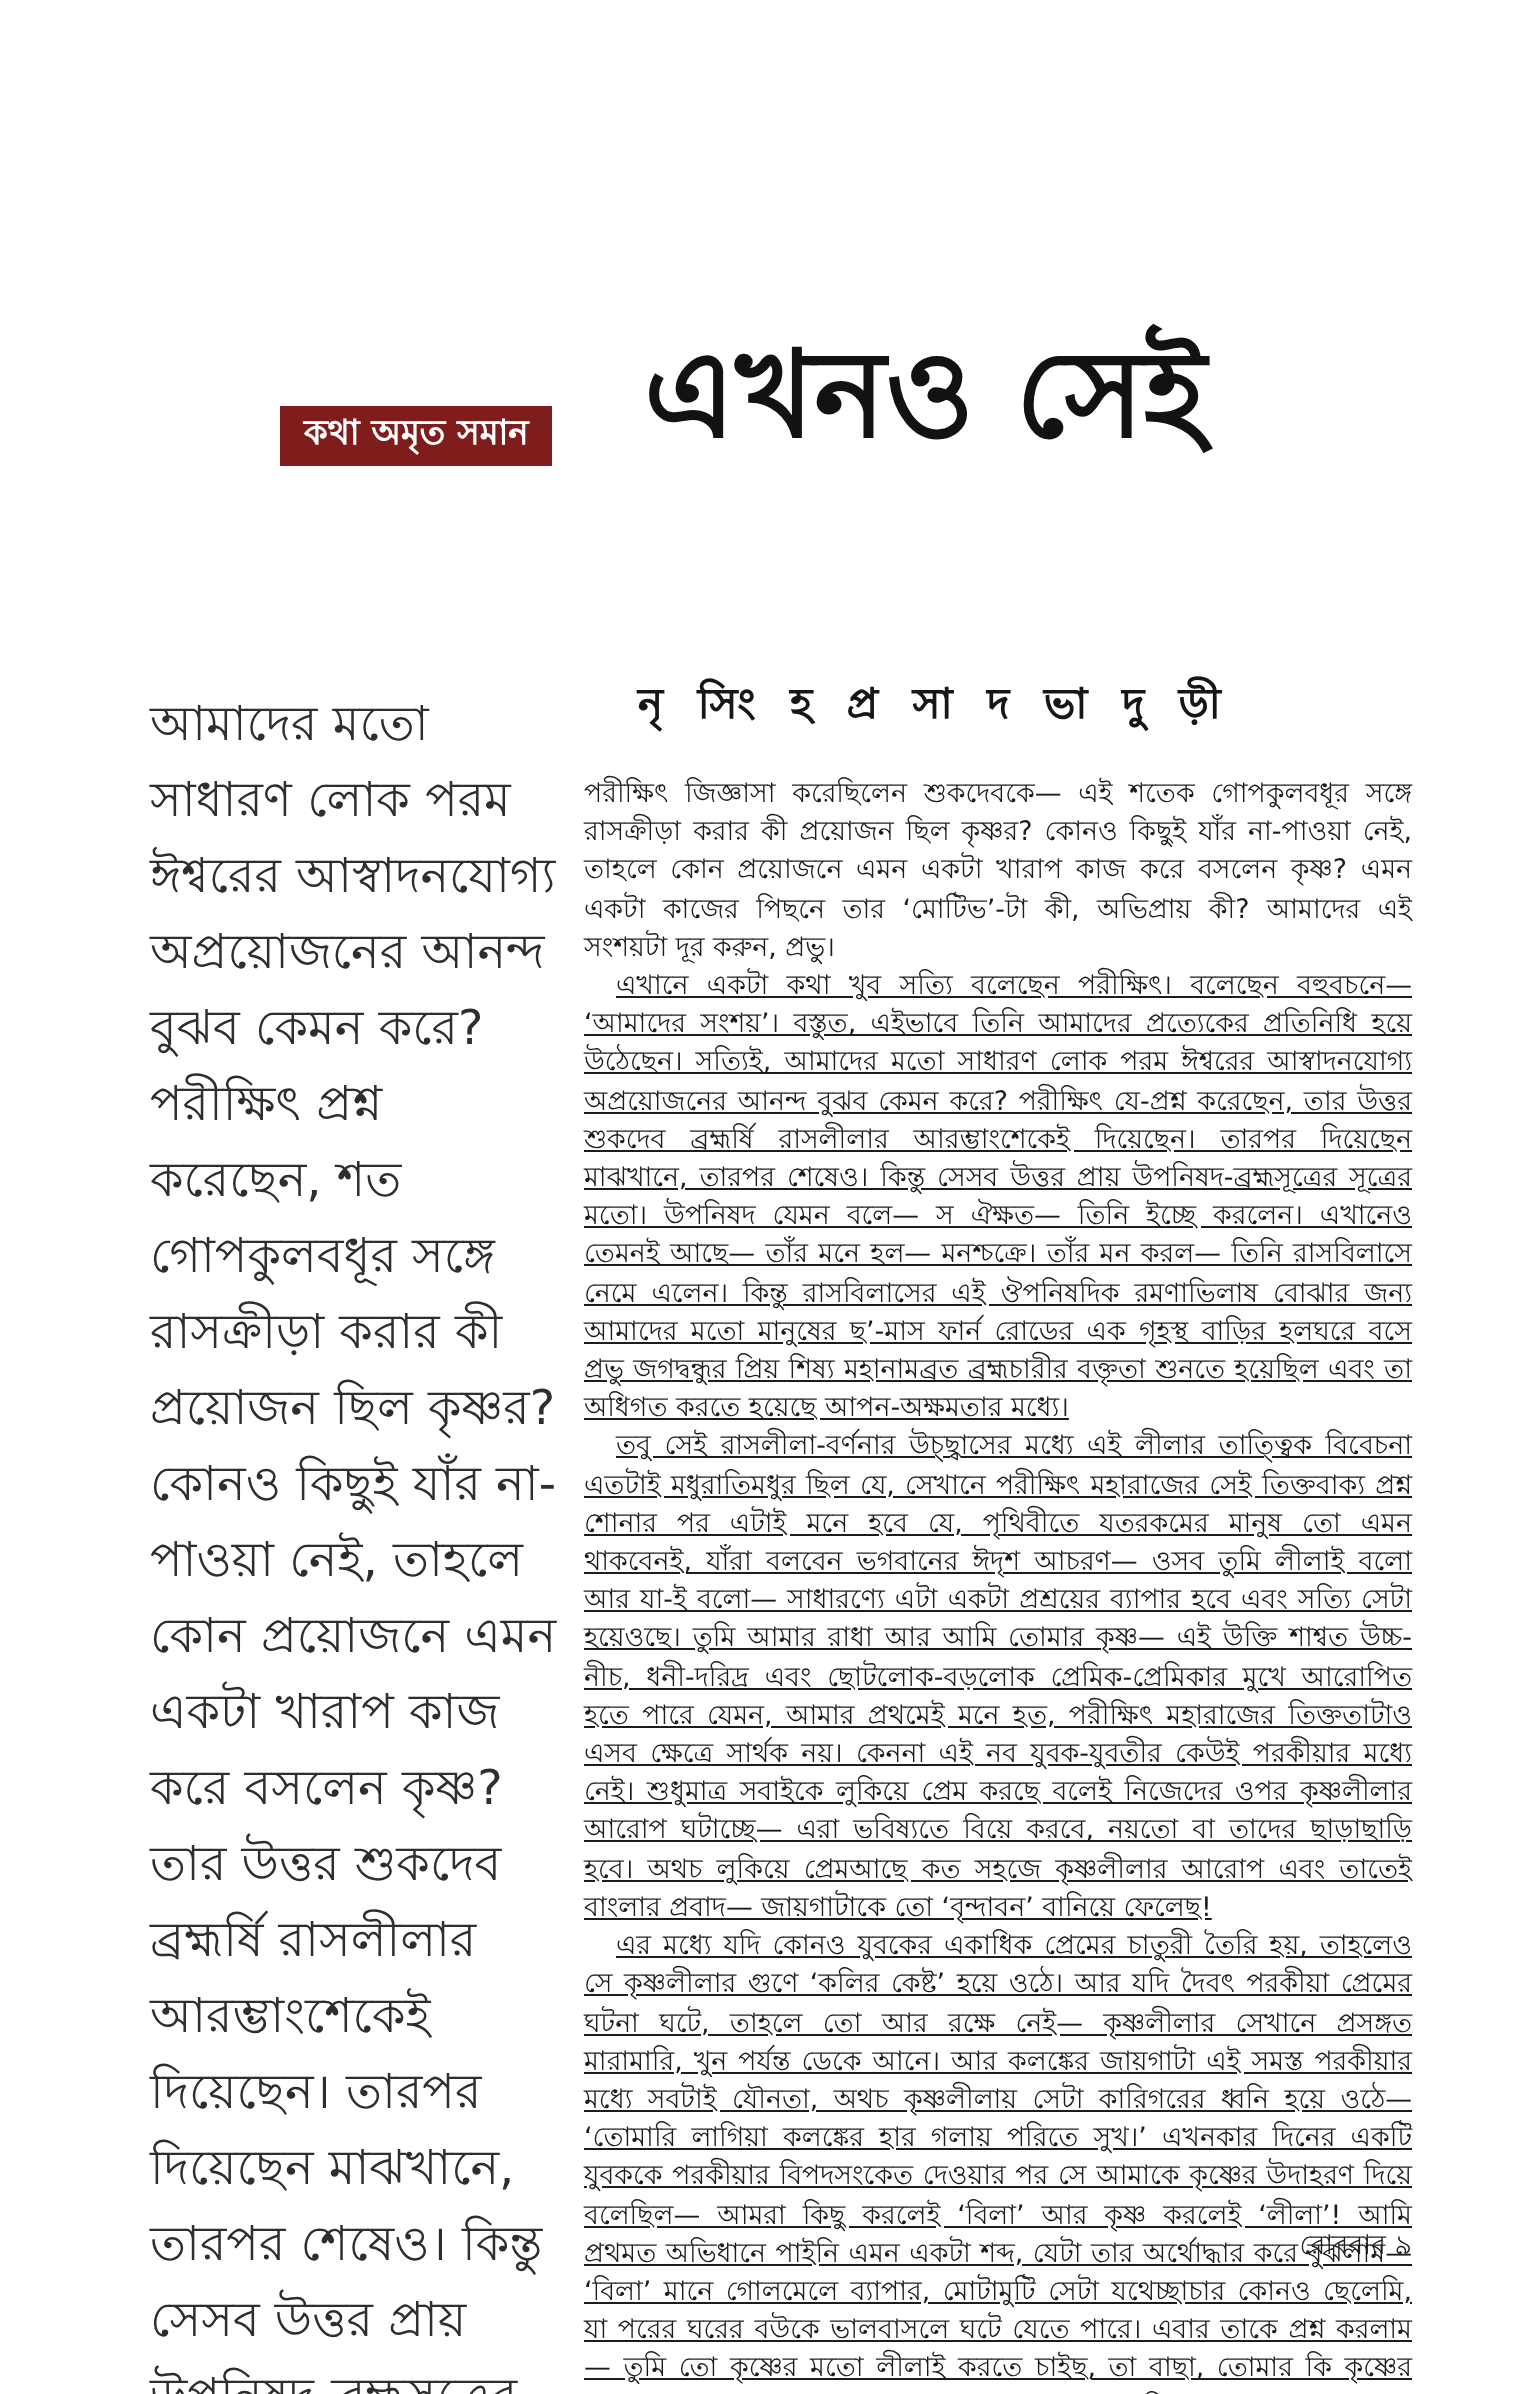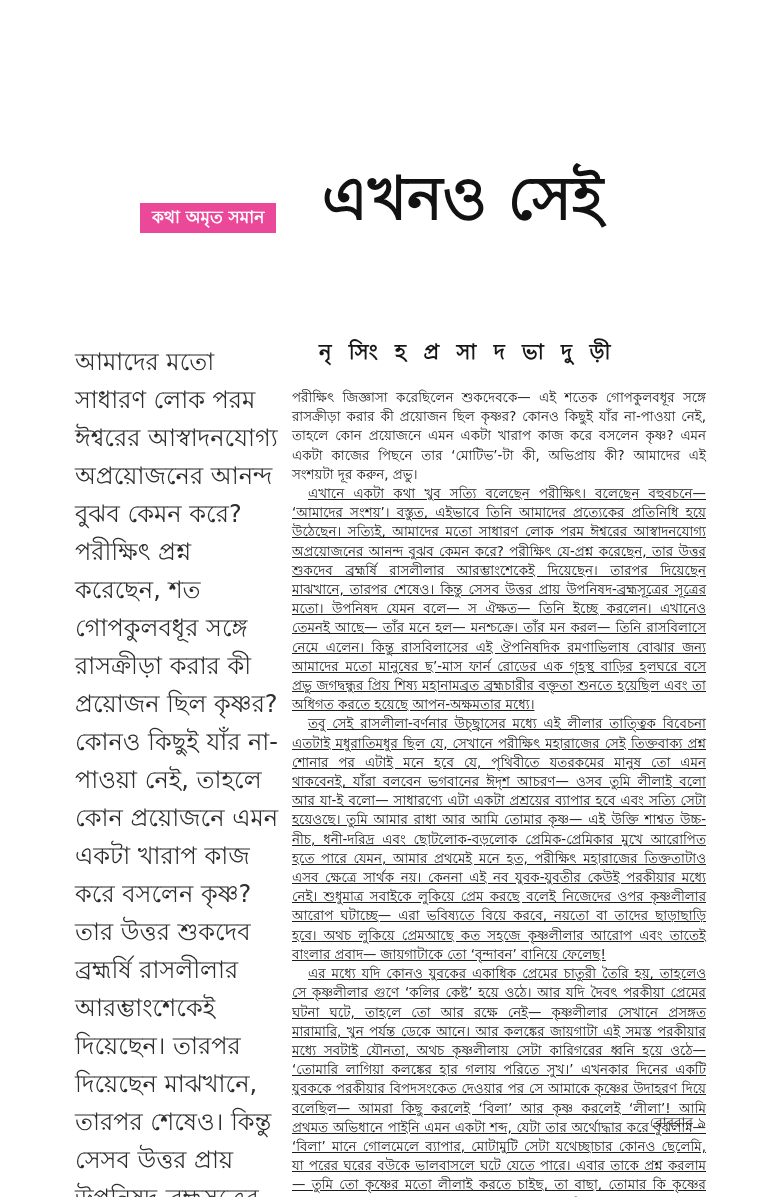--- a/index.html
+++ b/index.html
@@ -12,21 +12,21 @@
     width: 770px;
     height: 1197px;
     background: #ffffff;
     font-family: "DejaVu Sans", "Liberation Sans", sans-serif;
     overflow: hidden;
   }
   .kicker {
     position: absolute;
     left: 140px;
     top: 203px;
-    background: #ec4899;
+    background: #7f1d1d;
     color: #ffffff;
     font-size: 17px;
     font-weight: bold;
     padding: 4px 12px 6px 12px;
     line-height: 1.2;
     white-space: nowrap;
   }
   .headline {
     position: absolute;
     left: 290px;

